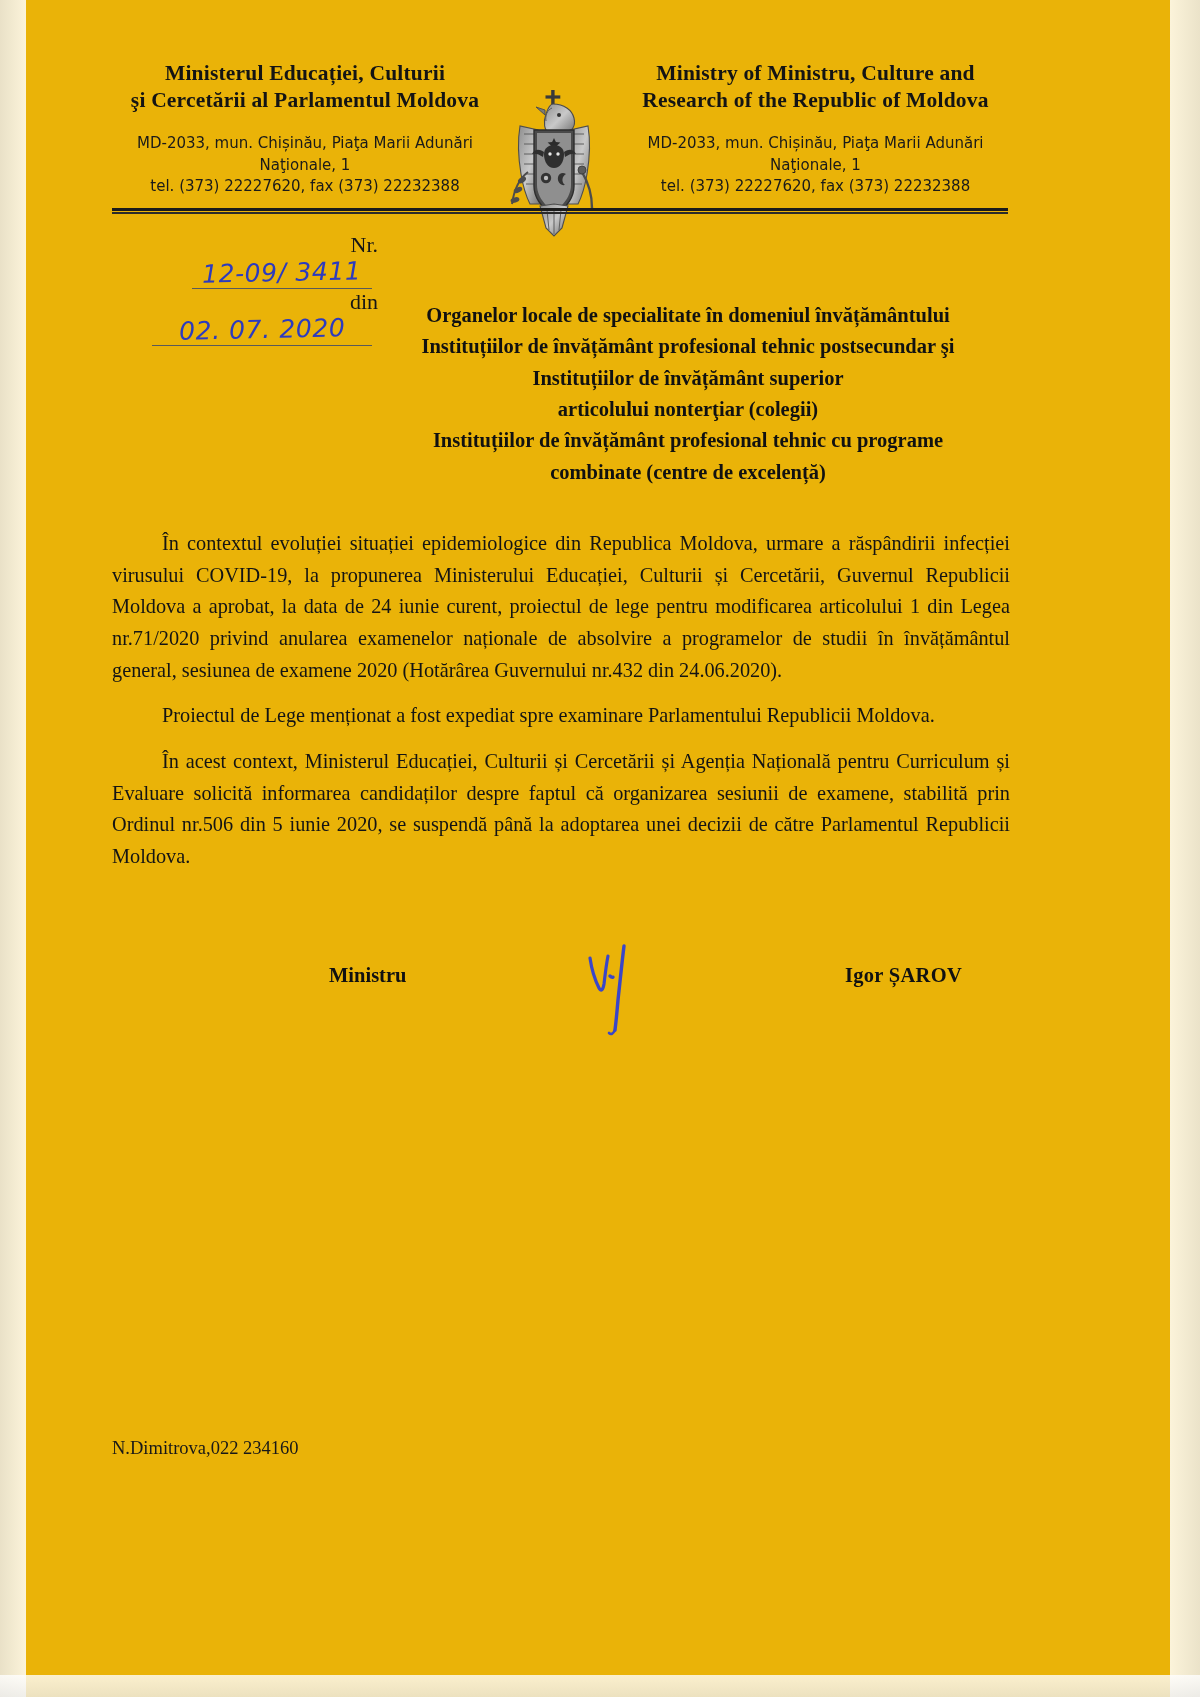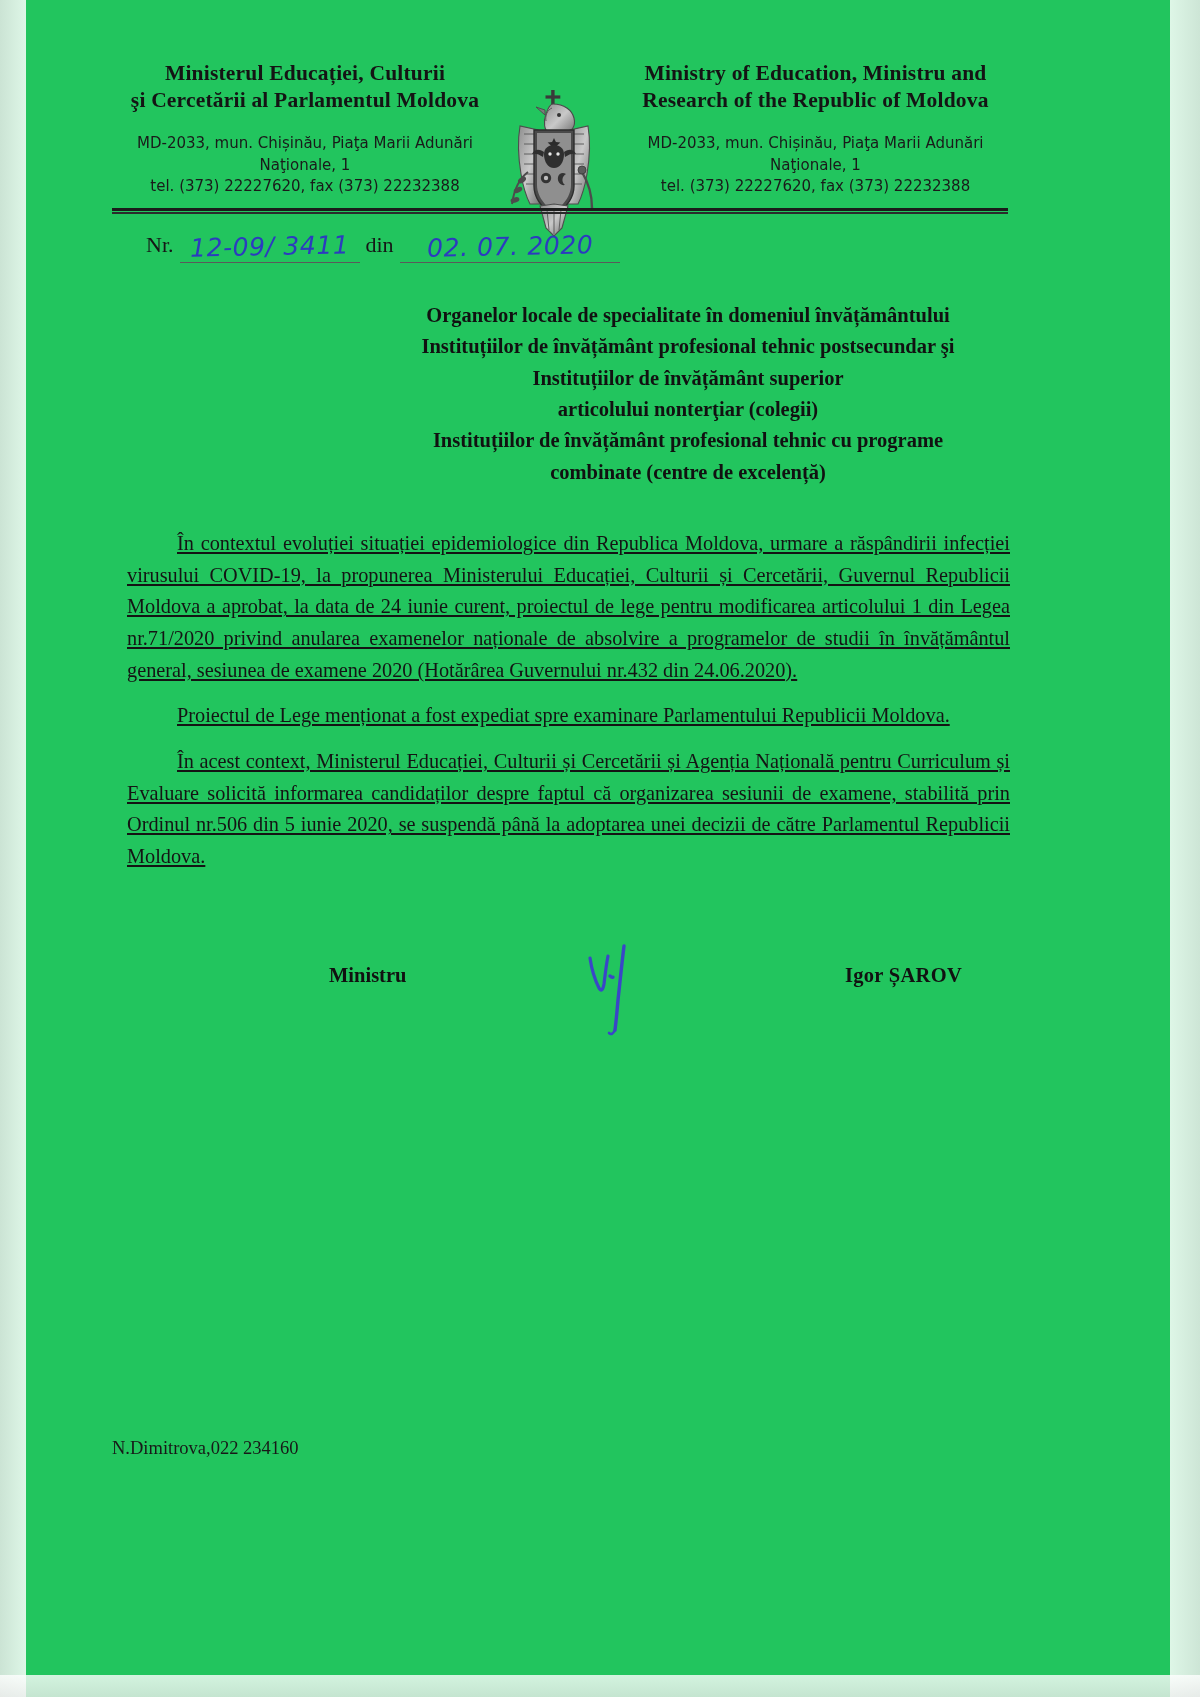--- a/index.html
+++ b/index.html
@@ -13,21 +13,21 @@
     font-family: "Liberation Serif", "DejaVu Serif", serif;
     color: #111111;
     position: relative;
     overflow: hidden;
   }
 
   .page {
     position: relative;
     width: 1200px;
     height: 1697px;
-    background: #22c55e;
+    background: #eab308;
   }
 
   
   .scan-edge-left {
     position: absolute;
     left: 0; top: 0;
     width: 26px; height: 1697px;
     background: linear-gradient(to right, #e9e9e9, #ffffff);
     opacity: .85;
   }
@@ -106,22 +106,23 @@
     width: 100%; height: 1.5px; background: #2b2b2b;
   }
 
   
   .refline {
     position: absolute;
     left: 146px;
     top: 232px;
     height: 36px;
     display: flex;
-    align-items: flex-start;
+    align-items: flex-end;
     font-size: 22px;
+    flex-direction: column;
   }
   .refline .lbl {
     font-size: 22px;
     color: #161616;
   }
   .hw {
     font-family: "DejaVu Sans", "Liberation Sans", sans-serif;
     color: #2c3bbf;
     font-size: 25px;
     font-style: italic;
@@ -158,23 +159,22 @@
     position: absolute;
     left: 112px;
     top: 528px;
     width: 898px;
     font-size: 20.3px;
     line-height: 1.56;
     text-align: justify;
     color: #141414;
   }
   .body-text p {
-    margin: 0 0 14px 15px;
+    margin: 0 0 14px 0;
     text-indent: 50px;
-    text-decoration: underline;
   }
   .body-text p:last-child { margin-bottom: 0; }
 
   
   .signature-block {
     position: absolute;
     left: 112px;
     top: 952px;
     width: 898px;
     height: 100px;
@@ -288,21 +288,21 @@
         <path d="M84 86 C90 96 94 108 94 122" fill="none" stroke="#4c4c4c" stroke-width="2.4"></path>
         <circle cx="84" cy="84" r="4" fill="#5b5b5b" stroke="#3a3a3a" stroke-width=".8"></circle>
 
         <path d="M42 120 L56 118 L70 120 L64 142 L56 150 L48 142 Z" fill="url(#gmet)" stroke="#4d4d4d" stroke-width="1.1"></path>
         <path d="M49 124 L51 144 M56 122 L56 148 M63 124 L61 144" stroke="#5f5f5f" stroke-width="1" fill="none"></path>
       </svg>
     </div>
 
     <div class="lh-col lh-right">
       <div class="lh-title">
-        <span class="ln">Ministry of Education, Ministru and</span>
+        <span class="ln">Ministry of Ministru, Culture and</span>
         <span class="ln">Research of the Republic of Moldova</span>
       </div>
       <div class="lh-addr">
         <span class="ln">MD-2033, mun. Chișinău, Piaţa Marii Adunări Naţionale, 1</span>
         <span class="ln">tel. (373) 22227620, fax (373) 22232388</span>
       </div>
     </div>
   </div>
 
   <div class="rule">

